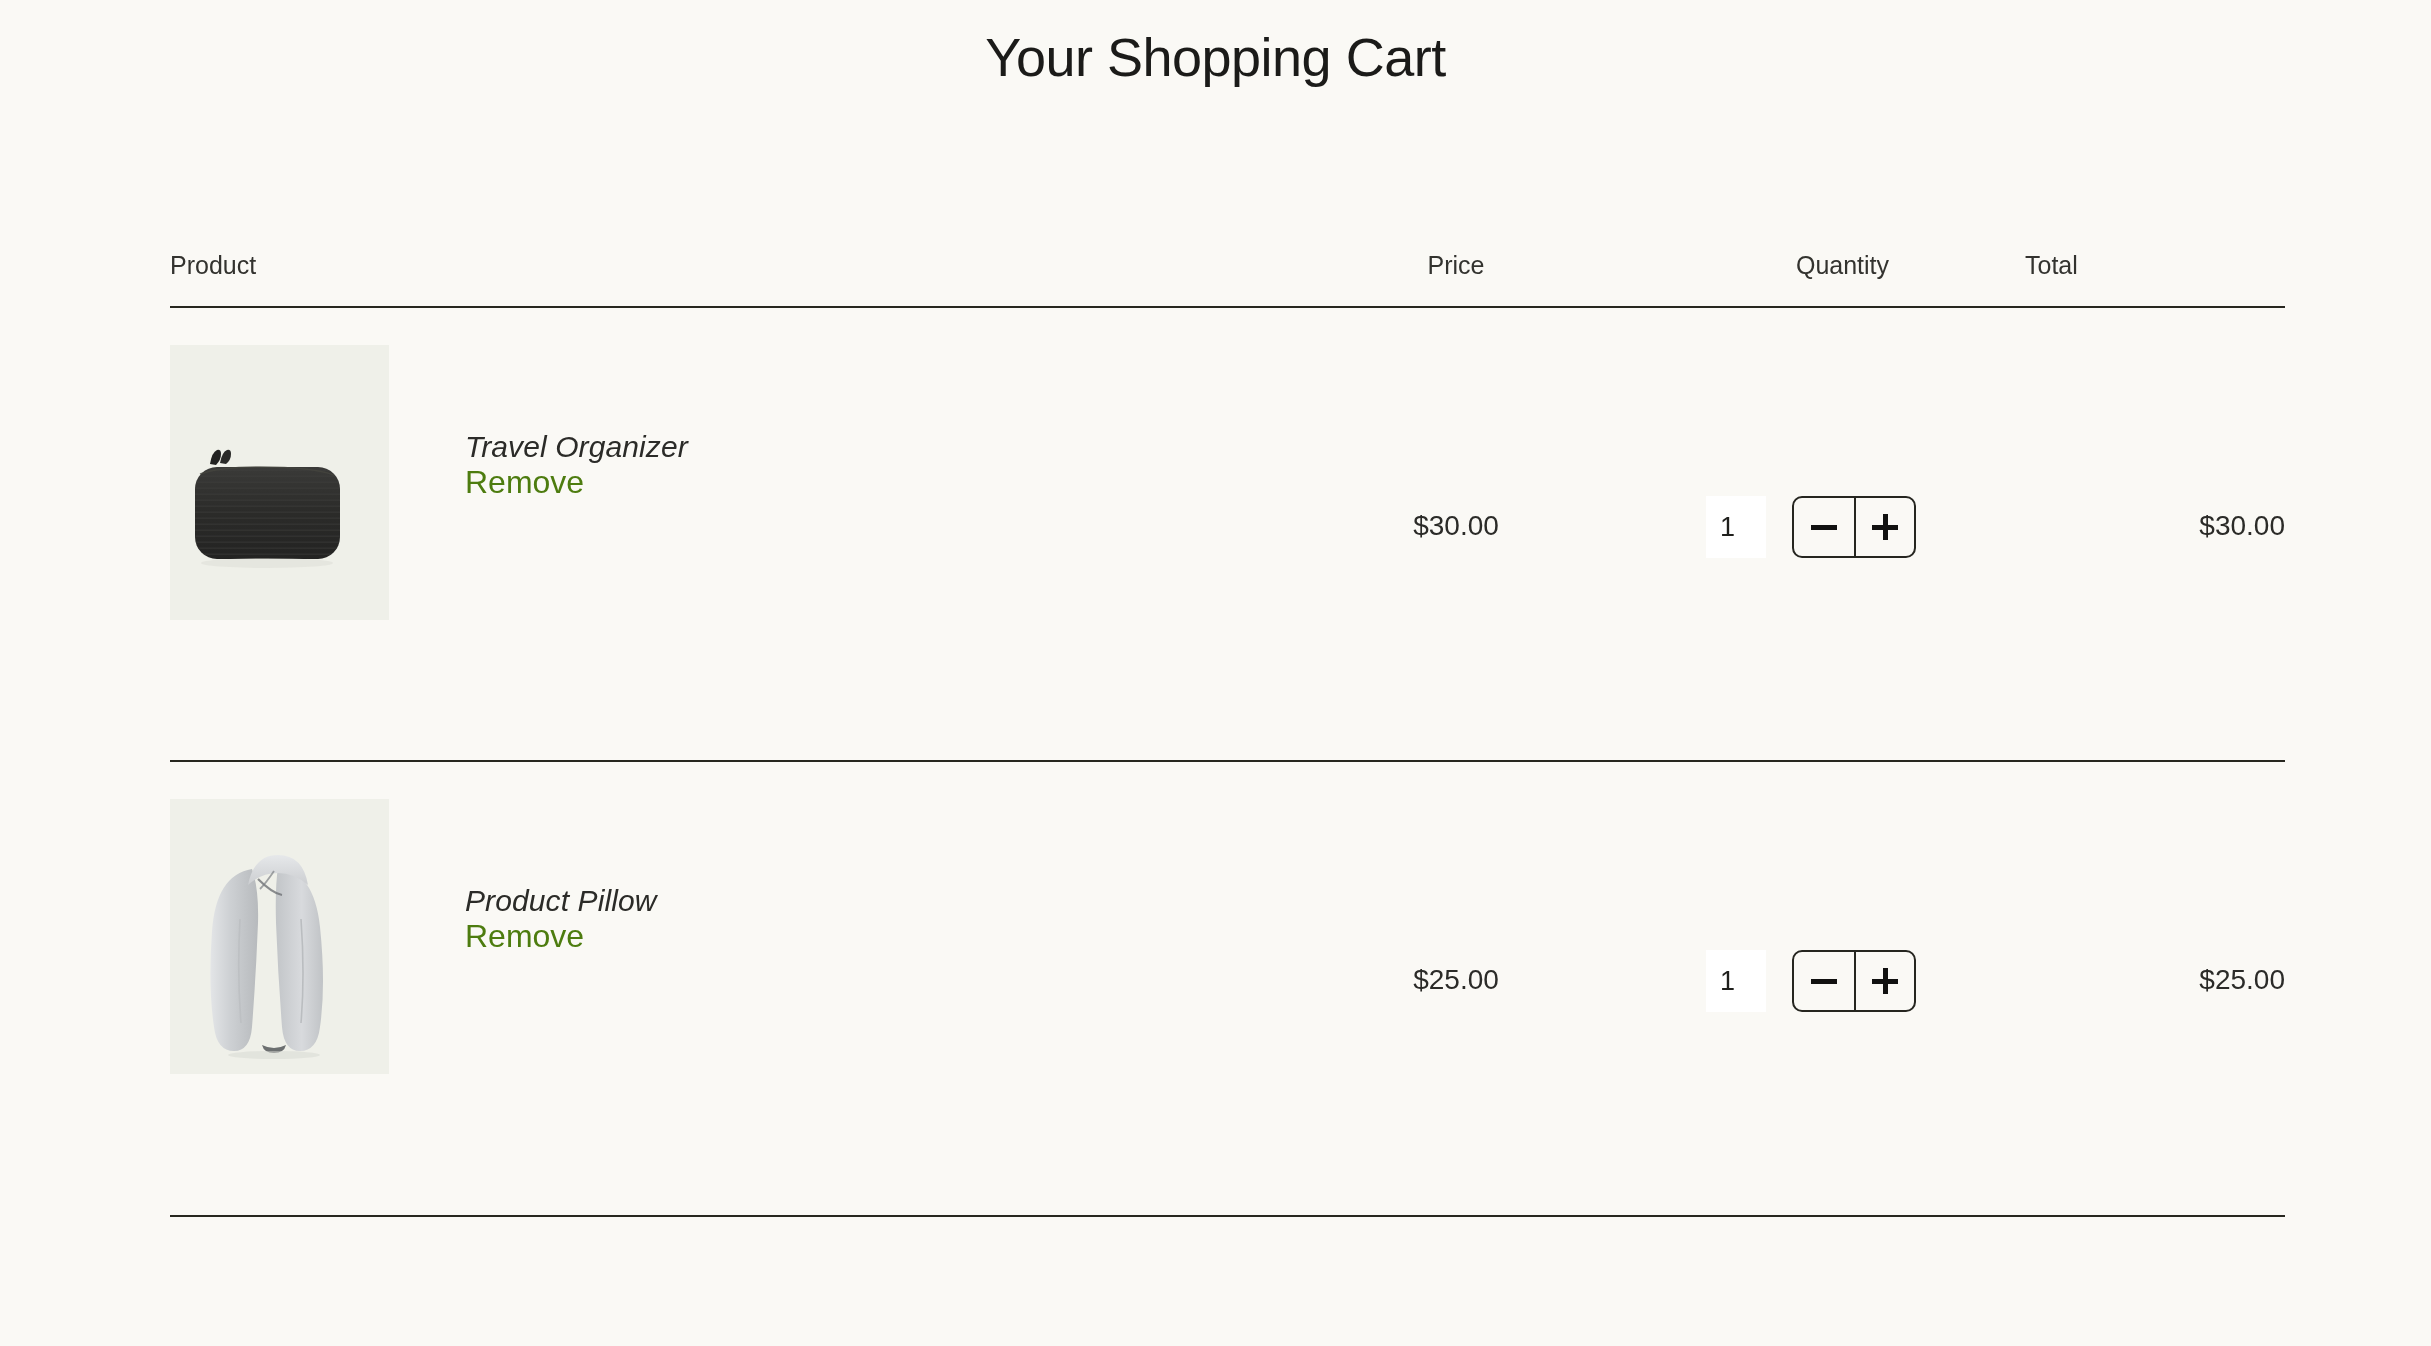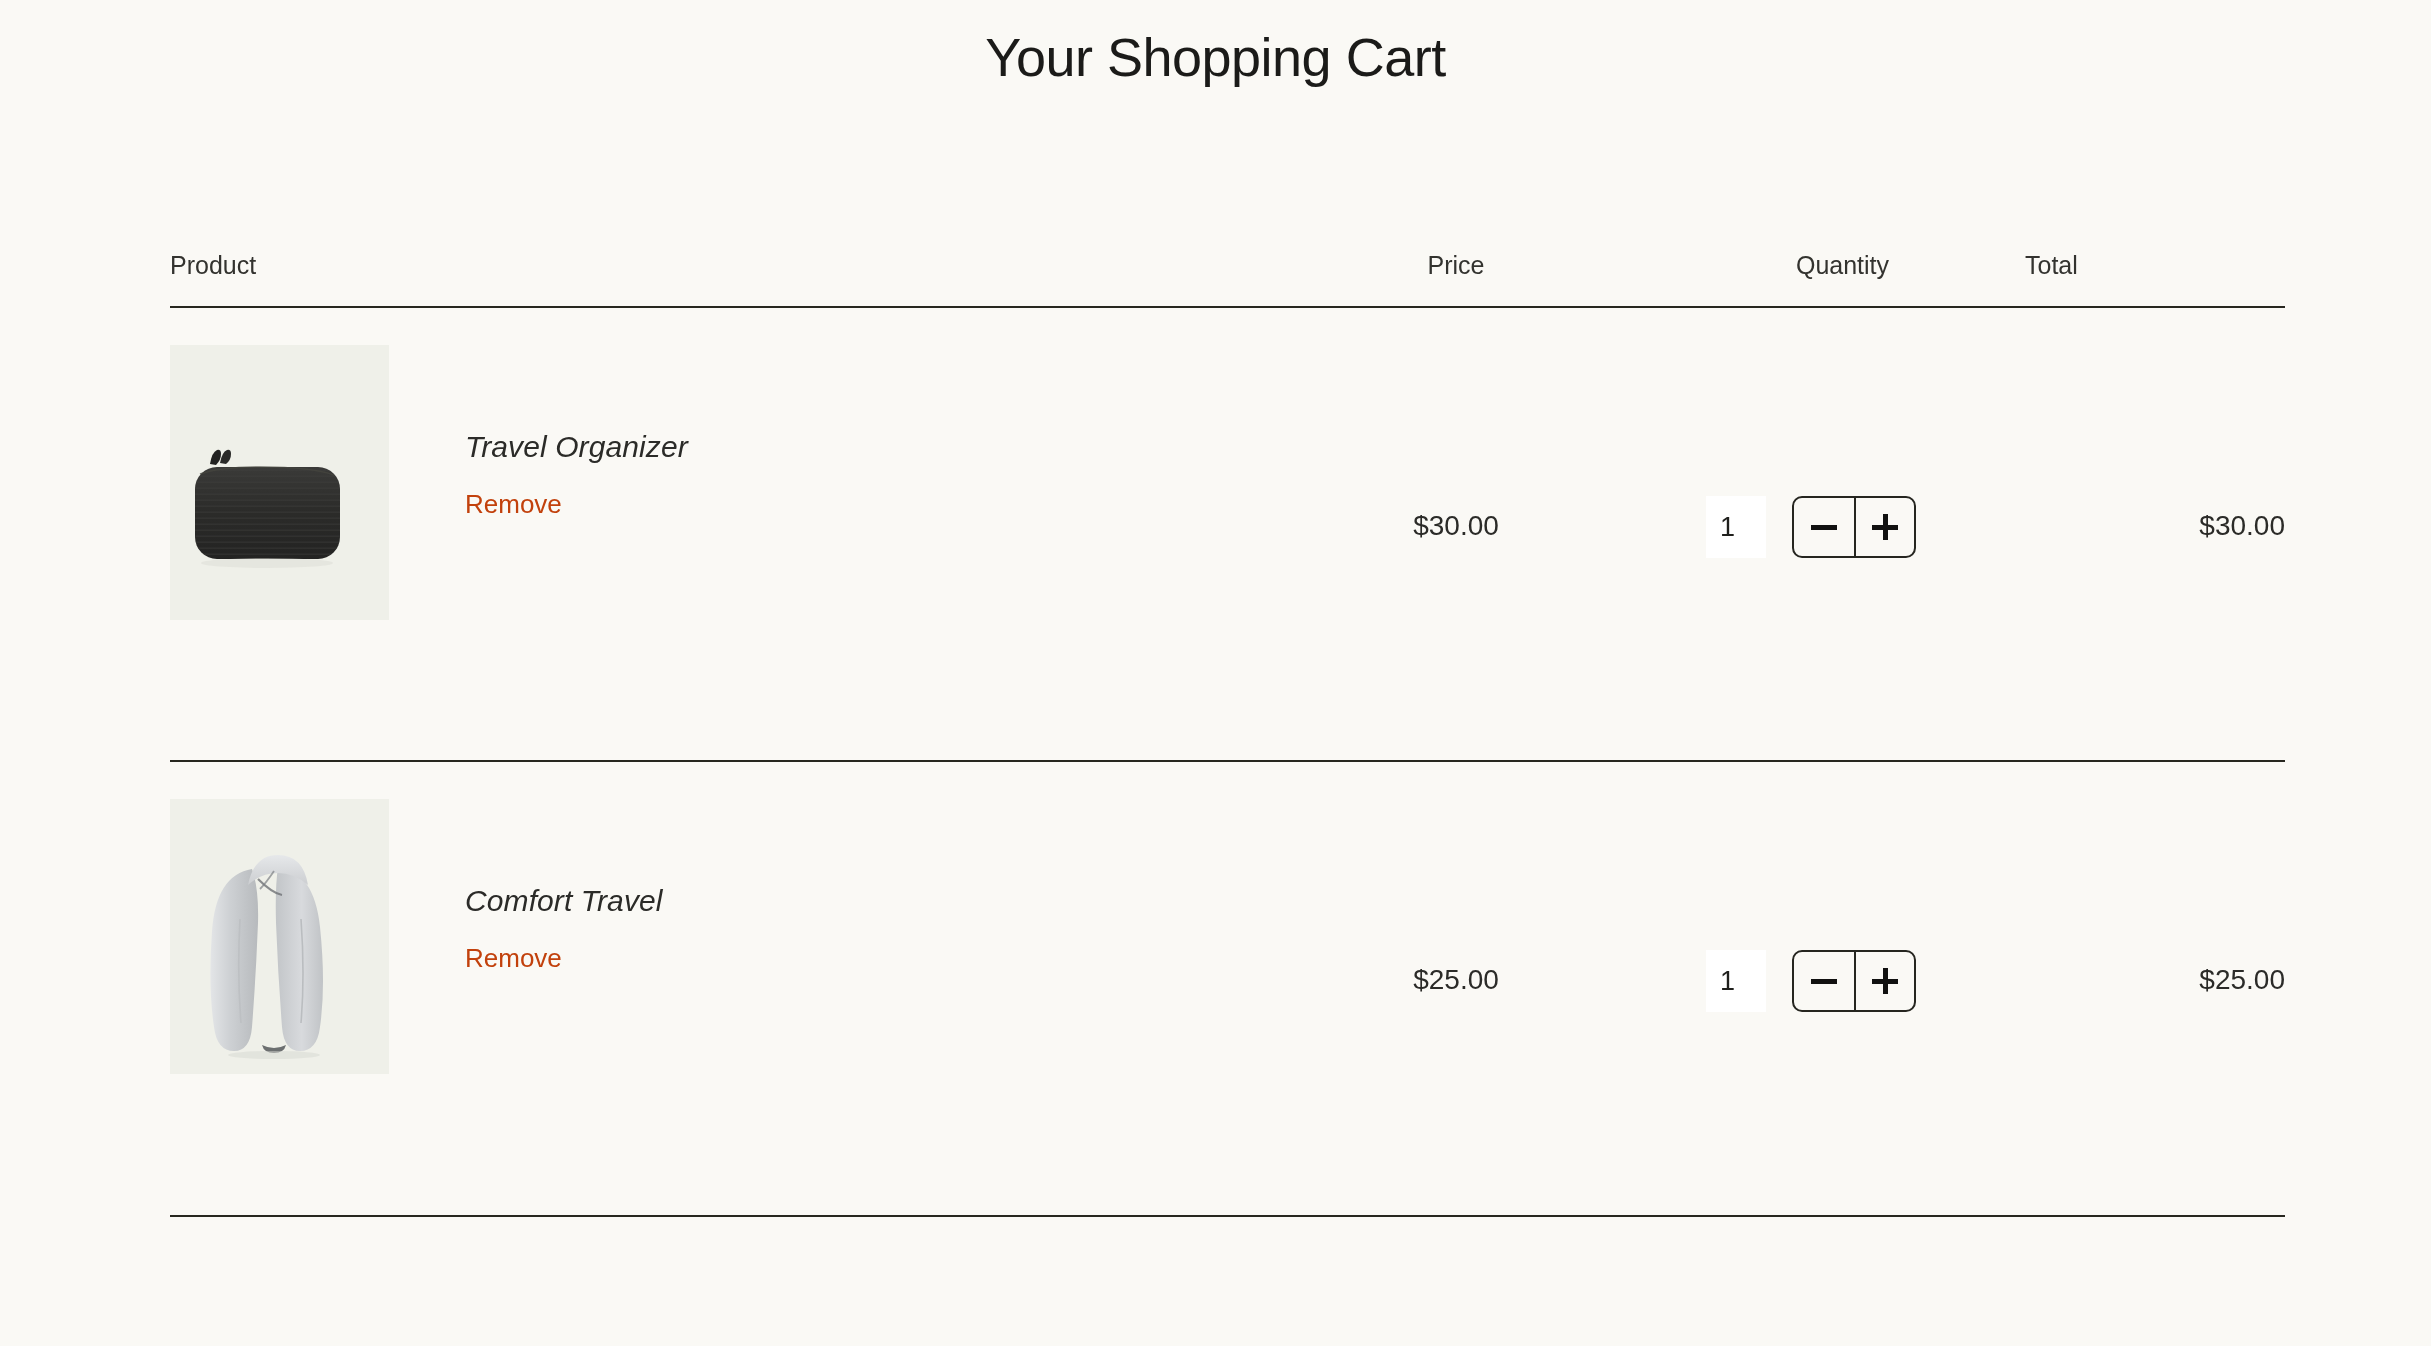--- a/index.html
+++ b/index.html
@@ -114,24 +114,23 @@
     font-weight: 400;
     color: #2b2b28;
     line-height: 38px;
     letter-spacing: 0.1px;
     white-space: nowrap;
     font-style: italic;
   }
 
   .remove-link {
     display: inline-block;
-    margin-top: 22px;
-    font-size: 26px;
+    font-size: 32px;
     font-weight: 400;
-    color: #c2410c;
+    color: #4d7c0f;
     line-height: 32px;
     cursor: pointer;
     text-decoration: none;
     background: none;
     border: none;
     padding: 0;
     font-family: inherit;
   }
 
   .cell-price {
@@ -338,21 +337,21 @@
             <path d="M70 120 q-3 56 1 104" fill="none" stroke="#b9bcbf" stroke-width="1.6" opacity="0.7"></path>
             <path d="M131 120 q4 56 0 104" fill="none" stroke="#aeb1b4" stroke-width="1.6" opacity="0.7"></path>
 
             <path d="M92 246 q12 6 24 0 q-2 8 -12 8 q-10 0 -12 -8 Z" fill="#55585b" opacity="0.85"></path>
 
             <ellipse cx="104" cy="256" rx="46" ry="4" fill="#d6d8d1" opacity="0.5"></ellipse>
           </svg>
         </div>
 
         <div class="product-meta">
-          <div class="product-name">Comfort Travel</div>
+          <div class="product-name">Product Pillow</div>
           <button class="remove-link">Remove</button>
         </div>
 
         <div class="cell-price">$25.00</div>
 
         <div class="qty-wrap">
           <input class="qty-input" type="text" value="1" style="">
           <div class="qty-buttons">
             <button class="qty-btn">
               <span class="glyph-minus"></span>

